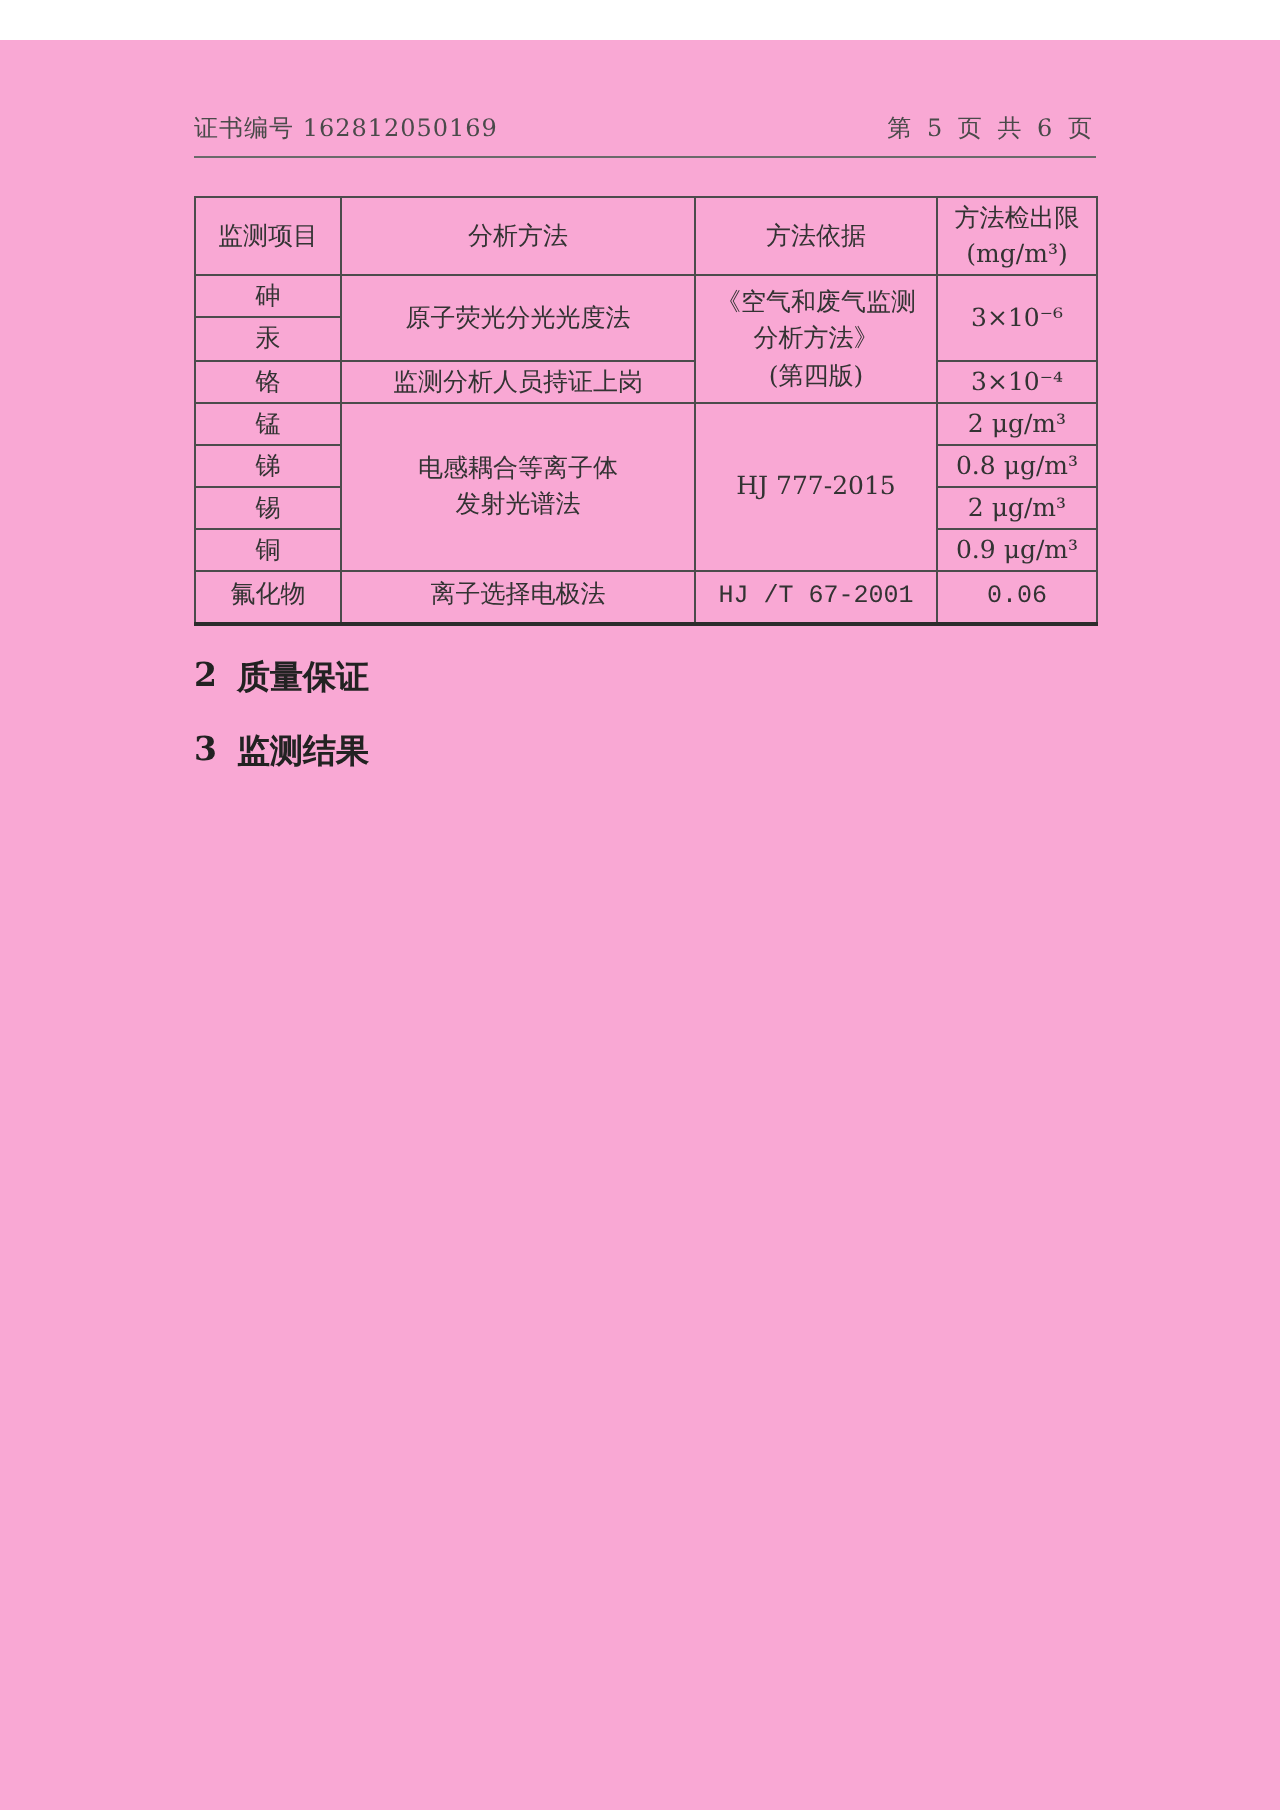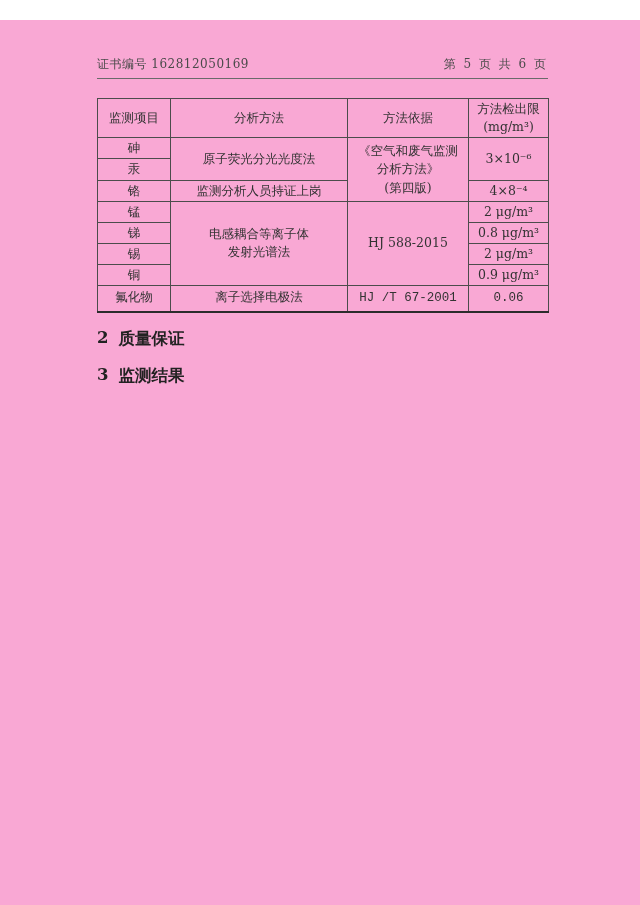--- a/index.html
+++ b/index.html
@@ -108,27 +108,27 @@
 分析方法》
 (第四版)</td>
         <td rowspan="2">3×10⁻⁶</td>
       </tr>
       <tr>
         <td>汞</td>
       </tr>
       <tr>
         <td>铬</td>
         <td>监测分析人员持证上岗</td>
-        <td>4×8⁻⁴</td>
+        <td>3×10⁻⁴</td>
       </tr>
       <tr>
         <td>锰</td>
         <td rowspan="4">电感耦合等离子体
 发射光谱法</td>
-        <td rowspan="4">HJ 588-2015</td>
+        <td rowspan="4">HJ 777-2015</td>
         <td>2 μg/m³</td>
       </tr>
       <tr>
         <td>锑</td>
         <td>0.8 μg/m³</td>
       </tr>
       <tr>
         <td>锡</td>
         <td>2 μg/m³</td>
       </tr>

